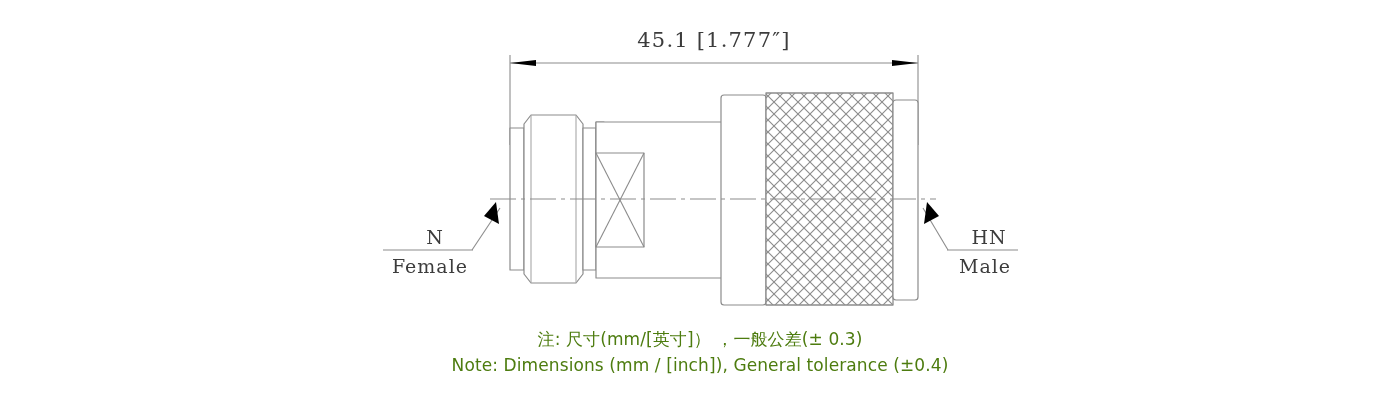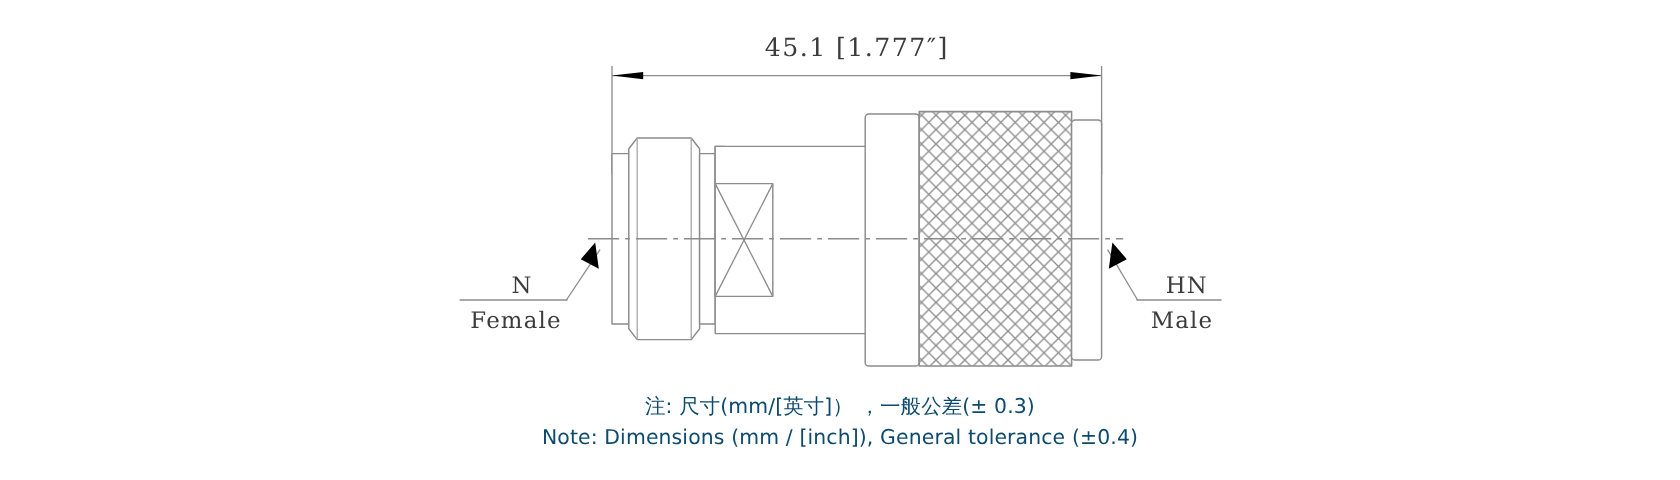--- a/index.html
+++ b/index.html
@@ -29,21 +29,21 @@
     left: 0;
     top: 326px;
     width: 1400px;
     text-align: center;
     line-height: 26px;
   }
   .caption-line {
     display: block;
     font-family: "DejaVu Sans", "Liberation Sans", sans-serif;
     font-size: 17px;
-    color: #0c4a6e;
+    color: #4d7c0f;
     letter-spacing: 0.1px;
   }
   .dim-label {
     font-family: "DejaVu Serif", "Liberation Serif", serif;
     font-size: 21px;
     fill: #3c3c3c;
     letter-spacing: 1.2px;
   }
   .call-label {
     font-family: "DejaVu Serif", "Liberation Serif", serif;

